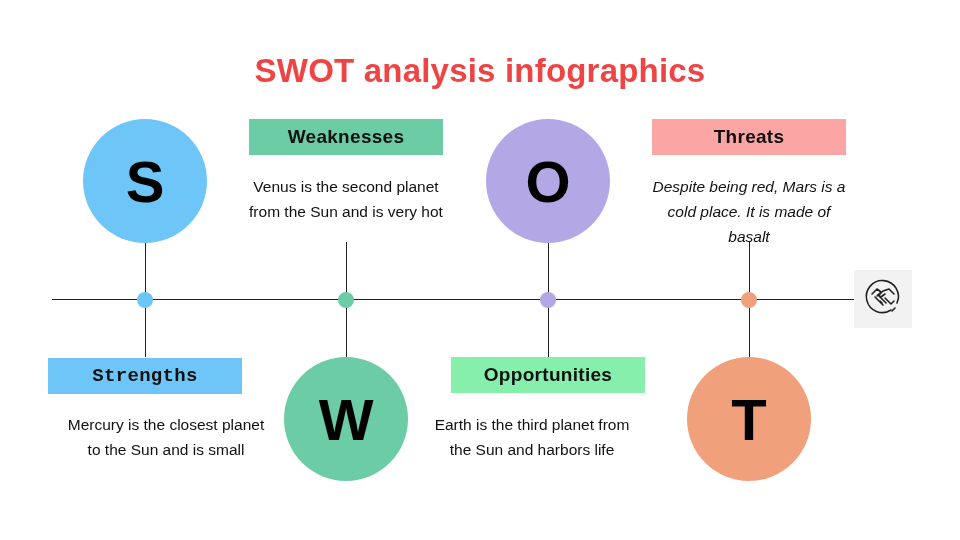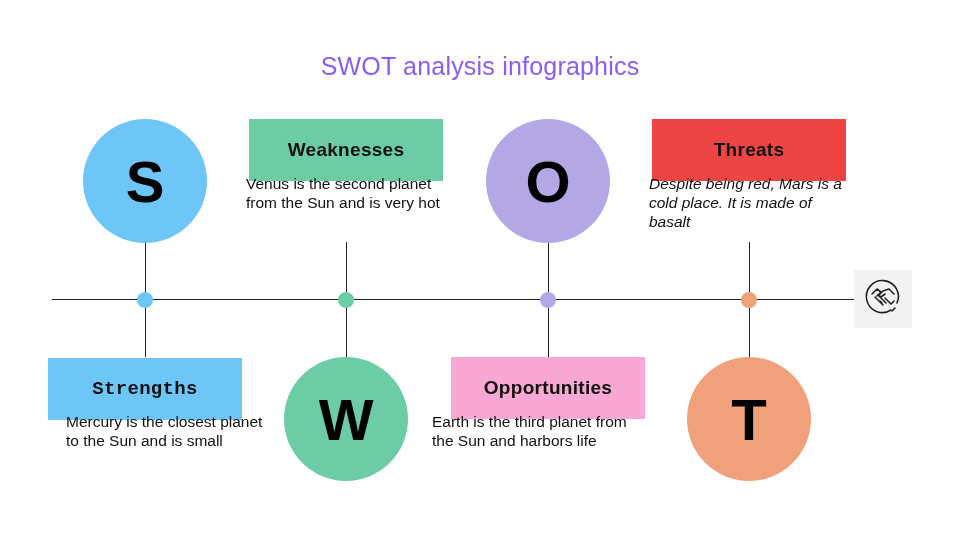--- a/index.html
+++ b/index.html
@@ -1,28 +1,28 @@
 <!DOCTYPE html>
 <html><head>
 <meta charset="utf-8">
 <style>
   html, body { margin:0; padding:0; }
   body { width:960px; height:540px; background:#ffffff; position:relative; overflow:hidden;
          font-family:"Liberation Sans", "DejaVu Sans", sans-serif; color:#111; }
   .title { position:absolute; top:52px; left:0; width:960px; text-align:center;
-           font-size:25px; font-weight:normal; color:#8b5cf6; letter-spacing:0.2px; }
+           font-size:33px; font-weight:bold; color:#ef4444; letter-spacing:0.2px; }
   .hline { position:absolute; left:52px; top:299px; width:802px; height:1px; background:#222; }
   .vline { position:absolute; width:1px; background:#222; }
   .dot { position:absolute; width:16px; height:16px; border-radius:50%; }
   .circle { position:absolute; width:124px; height:124px; border-radius:50%;
             display:flex; align-items:center; justify-content:center;
             font-size:58px; font-weight:bold; color:#000; }
-  .label { position:absolute; width:194px; height:62px; display:flex; align-items:center;
+  .label { position:absolute; width:194px; height:36px; display:flex; align-items:center;
            justify-content:center; font-size:19px; font-weight:bold; color:#111; letter-spacing:0.3px; }
-  .desc { position:absolute; width:200px; font-size:15.5px; line-height:19px; color:#111; }
+  .desc { position:absolute; width:200px; text-align:center; font-size:15.5px; line-height:25px; color:#111; }
   .iconbox { position:absolute; left:854px; top:270px; width:58px; height:58px; background:#f2f2f2;
              display:flex; align-items:center; justify-content:center; }
 </style>
 </head>
 <body>
 
 <div class="title">SWOT analysis infographics</div>
 
 <div class="hline"></div>
 
@@ -34,26 +34,26 @@
 
 <div class="vline" style="left:346px; top:242px; height:115px;"></div>
 <div class="dot" style="left:338px; top:292px; background:#6ccca6;"></div>
 <div class="label" style="left:249px; top:119px; background:#6ccca6;">Weaknesses</div>
 <div class="desc" style="left:246px; top:174px;">Venus is the second planet from the Sun and is very hot</div>
 <div class="circle" style="left:284px; top:357px; background:#6ccca6;">W</div>
 
 <div class="vline" style="left:548px; top:242px; height:115px;"></div>
 <div class="dot" style="left:540px; top:292px; background:#b4a7e6;"></div>
 <div class="circle" style="left:486px; top:119px; background:#b4a7e6;">O</div>
-<div class="label" style="left:451px; top:357px; background:#f9a8d4;">Opportunities</div>
+<div class="label" style="left:451px; top:357px; background:#86efac;">Opportunities</div>
 <div class="desc" style="left:432px; top:412px;">Earth is the third planet from the Sun and harbors life</div>
 
 <div class="vline" style="left:749px; top:242px; height:115px;"></div>
 <div class="dot" style="left:741px; top:292px; background:#f0a07a;"></div>
-<div class="label" style="left:652px; top:119px; background:#ef4444;">Threats</div>
+<div class="label" style="left:652px; top:119px; background:#fca5a5;">Threats</div>
 <div class="desc" style="left:649px; top:174px;font-style:italic;">Despite being red, Mars is a cold place. It is made of basalt</div>
 <div class="circle" style="left:687px; top:357px; background:#f0a07a;">T</div>
 
 <div class="iconbox">
   <span>
     <svg width="40" height="40" viewBox="0 0 40 40" fill="none" stroke="#222" stroke-width="1.6" stroke-linecap="round" stroke-linejoin="round">
       <path d="M28 33 A16 16 0 1 1 34 26"></path>
       <path d="M29 34 l3 -3"></path>
       <path d="M9 17 l5 -5 l4 3 l-4 4"></path>
       <path d="M31 17 l-5 -5 l-6 2 l-4 4 l2 2 l4 -3"></path>

